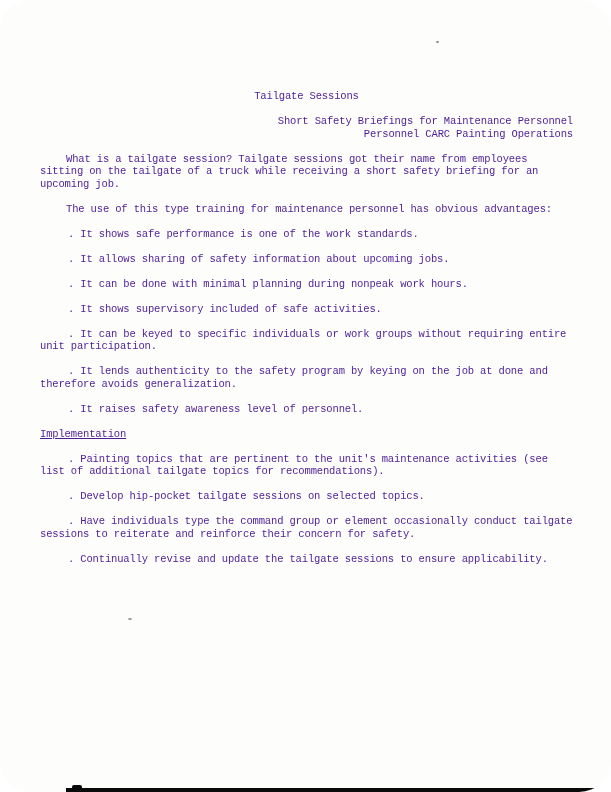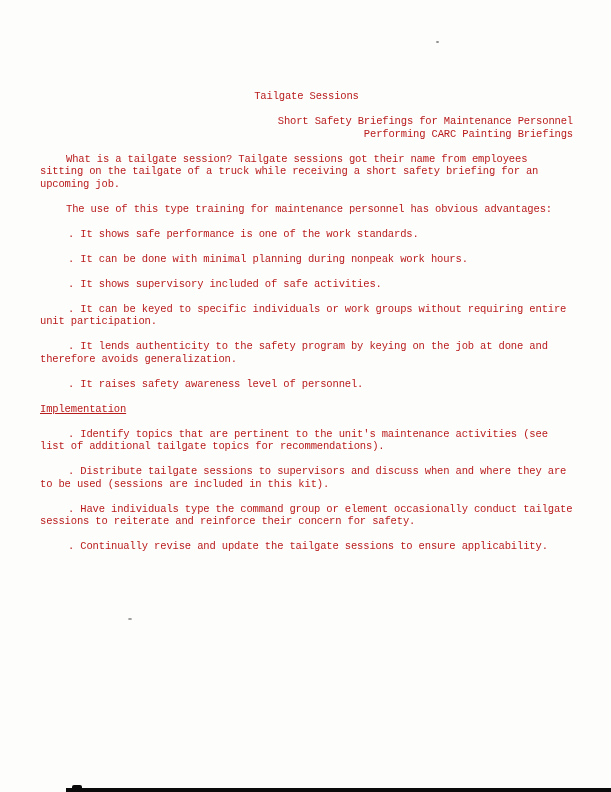--- a/index.html
+++ b/index.html
@@ -7,21 +7,22 @@
     padding: 0;
     background: #ffffff;
   }
   .sheet {
     position: relative;
     width: 611px;
     height: 792px;
     background: #fdfdfc;
     overflow: hidden;
     font-family: "Liberation Mono", "DejaVu Sans Mono", monospace;
-    color: #b91c1c;
+    color: #4c1d95;
+    border-radius: 32px;
   }
   .content {
     position: absolute;
     top: 90px;
     left: 40px;
     right: 38px;
     font-size: 10.5px;
     line-height: 12.5px;
     letter-spacing: -0.15px;
   }
@@ -80,38 +81,39 @@
 <body>
 
 <div class="sheet">
   <span class="speck speck-top"></span>
 
   <div class="content">
     <div class="doc-title">Tailgate Sessions</div>
 
     <div class="doc-subtitle">
       <div>Short Safety Briefings for Maintenance Personnel</div>
-      <div>Performing CARC Painting Briefings</div>
+      <div>Personnel CARC Painting Operations</div>
     </div>
 
     <p class="para">What is a tailgate session?  Tailgate sessions got their name from employees sitting on the tailgate of a truck while receiving a short safety briefing for an upcoming job.</p>
 
     <p class="para">The use of this type training for maintenance personnel has obvious advantages:</p>
 
     <p class="bullet">. It shows safe performance is one of the work standards.</p>
+    <p class="bullet">. It allows sharing of safety information about upcoming jobs.</p>
     <p class="bullet">. It can be done with minimal planning during nonpeak work hours.</p>
     <p class="bullet">. It shows supervisory included of safe activities.</p>
     <p class="bullet">. It can be keyed to specific individuals or work groups without requiring entire unit participation.</p>
     <p class="bullet">. It lends authenticity to the safety program by keying on the job at done and therefore avoids generalization.</p>
     <p class="bullet">.  It raises safety awareness level of personnel.</p>
 
     <p class="section-heading">Implementation</p>
 
-    <p class="bullet">. Identify topics that are pertinent to the unit's maintenance activities (see list of additional tailgate topics for recommendations).</p>
-    <p class="bullet">. Distribute tailgate sessions to supervisors and discuss when and where they are to be used (sessions are included in this kit).</p>
+    <p class="bullet">. Painting topics that are pertinent to the unit's maintenance activities (see list of additional tailgate topics for recommendations).</p>
+    <p class="bullet">. Develop hip-pocket tailgate sessions on selected topics.</p>
     <p class="bullet">. Have individuals type the command group or element occasionally conduct tailgate sessions to reiterate and reinforce their concern for safety.</p>
     <p class="bullet">. Continually revise and update the tailgate sessions to ensure applicability.</p>
   </div>
 
   <span class="speck speck-mid"></span>
   <div class="bottom-blob"></div>
   <div class="bottom-bar"></div>
 </div>
 
 </body></html>

